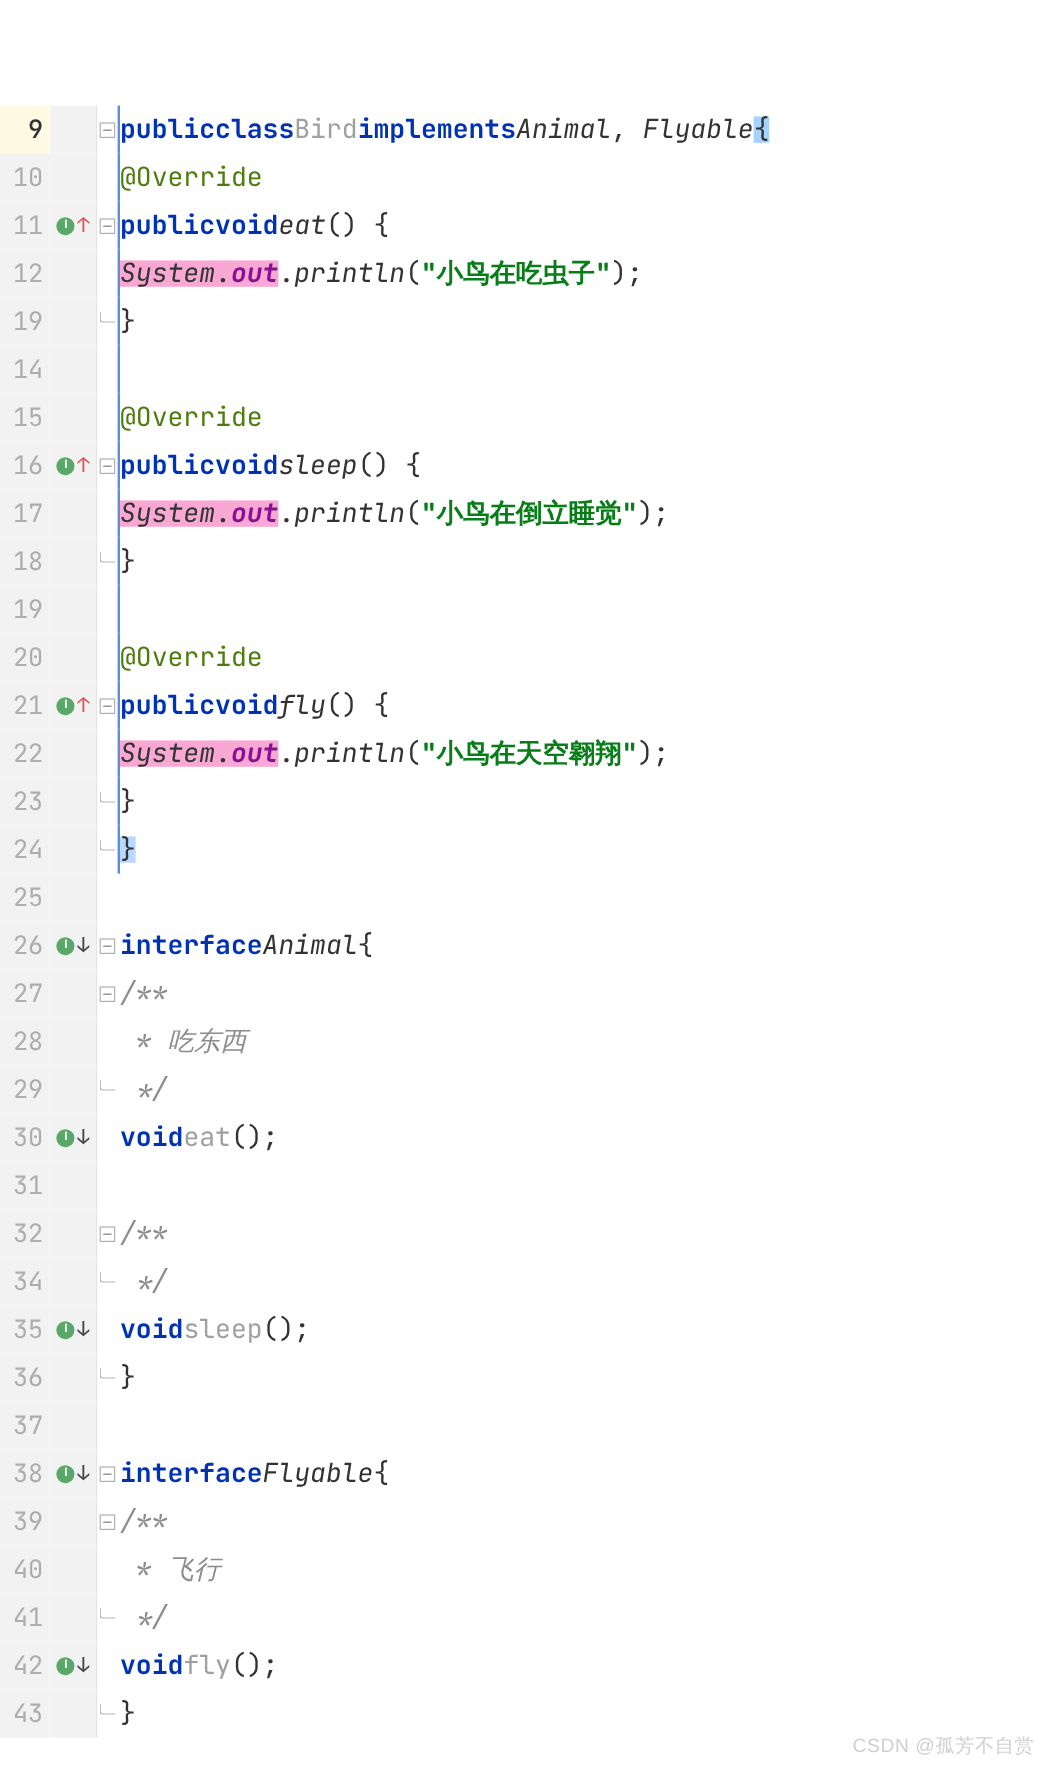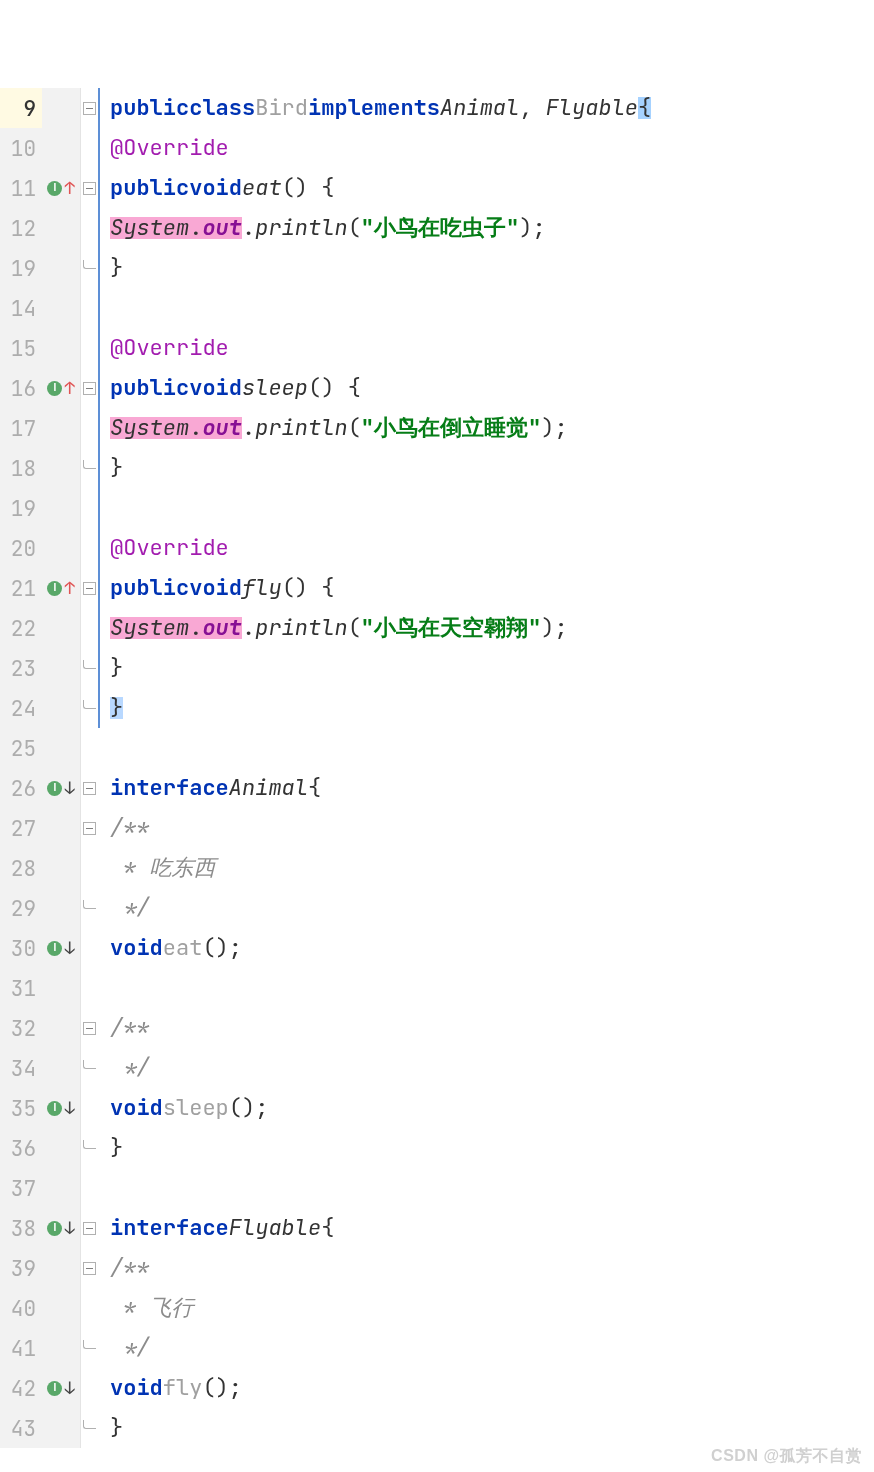--- a/index.html
+++ b/index.html
@@ -72,39 +72,39 @@
   .fold-close {
     width: 13px;
     height: 9px;
     border-left: 1px solid #b0b0b0;
     border-bottom: 1px solid #b0b0b0;
     border-bottom-left-radius: 3px;
     position: relative;
     top: -4px;
   }
   .code {
-    padding-left: 12px;
+    padding-left: 2px;
     display: flex;
     align-items: center;
     position: relative;
     flex: 1;
   }
   .barline {
     position: absolute;
     left: 0;
     top: 0;
     bottom: 0;
     width: 2px;
     background: #5d8fd6;
   }
   
   .kw { color: #0033b3; font-weight: 600; }
   .cls { color: #a0a0a0; font-style: normal; }
   .id  { color: #333; font-style: italic; }
-  .ann { color: #a21caf; }
+  .ann { color: #4d7c0f; }
   .str { color: #067d17; font-weight: 600; }
   .fld { color: #871094; font-style: italic; font-weight: 600; }
   .cmt { color: #8c8c8c; font-style: italic; }
   .punct { color: #333; }
   .hl-y { background: #f9a8d4; }
   .hl-b { background: #b8d8ff; }
   .sel  { background: #a6d2ff; }
   .icon-ov {
     display: inline-flex;
     align-items: center;
@@ -125,21 +125,20 @@
   .arr-up { color: #e05555; font-size: 17px; font-weight: bold; margin-left: 1px; }
   .arr-dn { color: #444; font-size: 17px; font-weight: bold; margin-left: 1px; }
   .watermark {
     position: fixed;
     right: 12px;
     bottom: 8px;
     color: #d0d0d0;
     font-size: 16px;
     font-family: sans-serif;
     letter-spacing: 0.5px;
-    font-weight: bold;
   }
 </style>
 </head>
 <body>
 
 
 
 <div class="editor">
 
   

